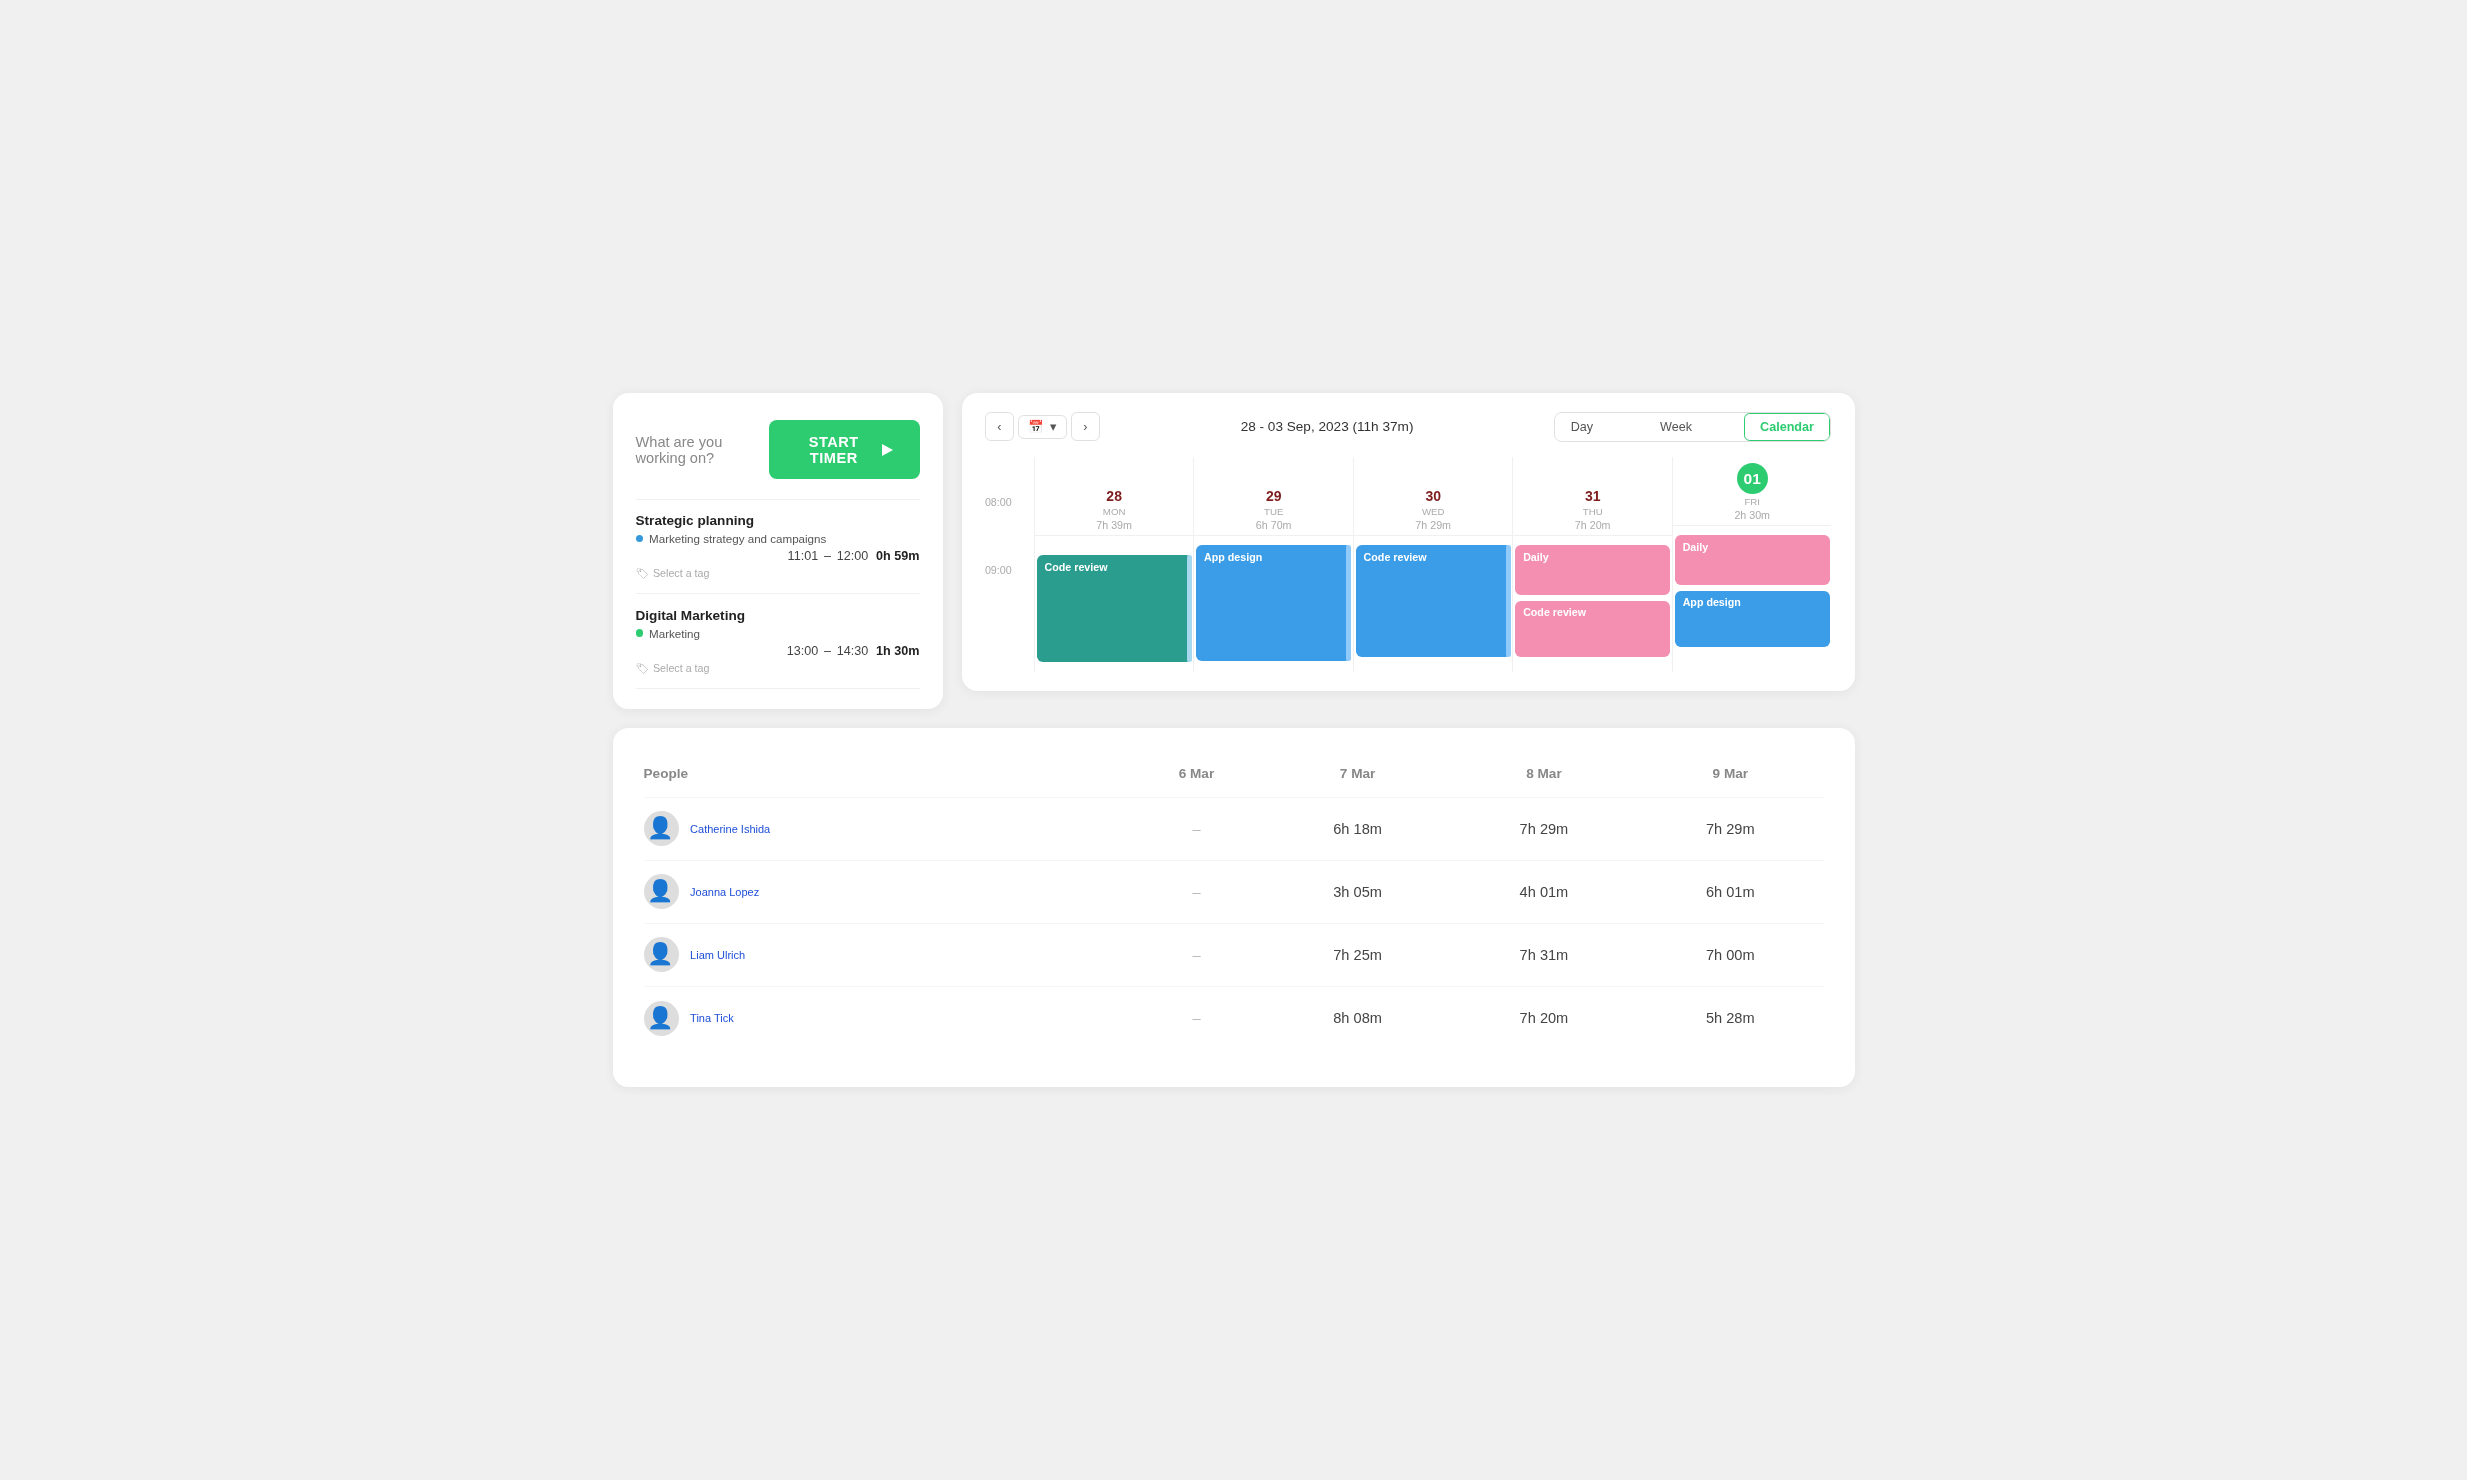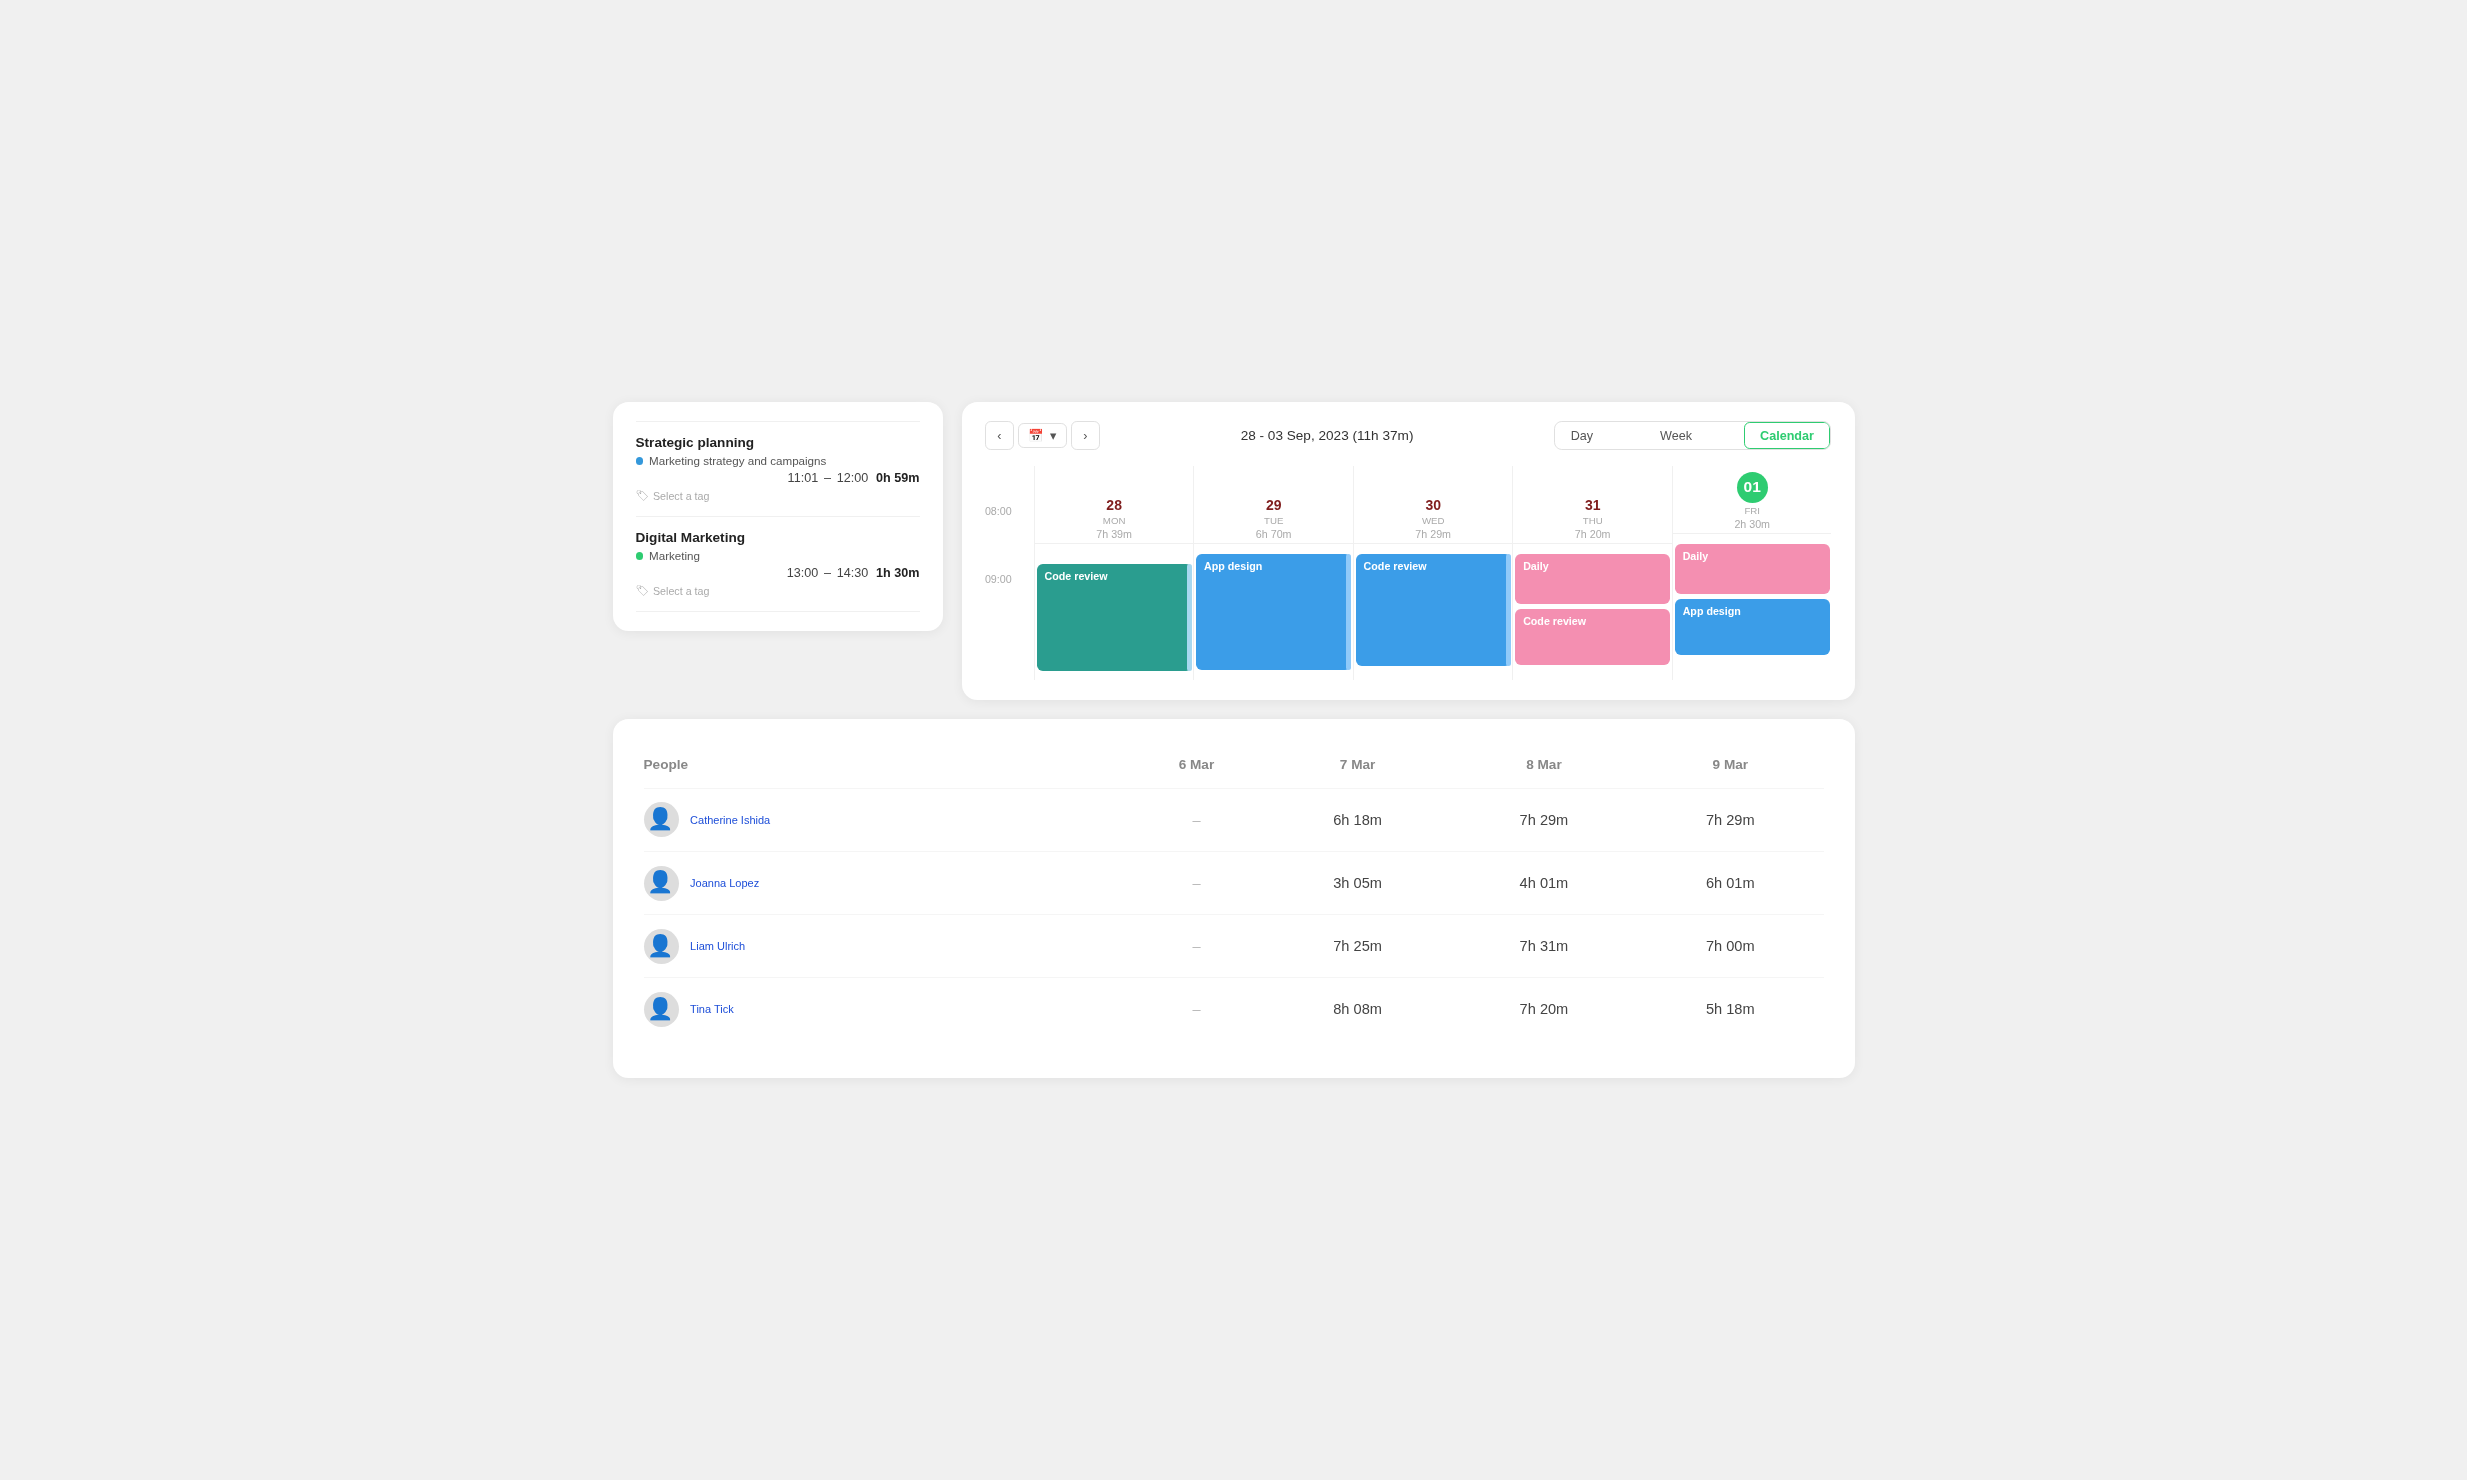--- a/index.html
+++ b/index.html
@@ -351,20 +351,27 @@
       color: #bbb;
     }
   </style>
 </head>
 <body>
 
 <div class="main-container">
   <div class="top-row">
 
     <div class="timer-card">
+      <div class="timer-top">
+        <span class="timer-label">What are you working on?</span>
+        <button class="start-timer-btn">
+          <span>START TIMER</span>
+          <span class="play-icon"></span>
+        </button>
+      </div>
       <div class="time-entries">
 
         <div class="time-entry">
           <div class="entry-name">Strategic planning</div>
           <div class="entry-project">
             <span class="dot dot-blue"></span>
             <span>Marketing strategy and campaigns</span>
           </div>
           <div class="entry-times">
             <div class="entry-time-range">
@@ -554,19 +561,19 @@
     <div class="person-cell">
       <div class="avatar">
         <span class="avatar-icon">👤</span>
       </div>
       <span class="person-name">Tina Tick</span>
     </div>
             </td>
             <td><span class="dash">–</span></td>
             <td>8h 08m</td>
             <td>7h 20m</td>
-            <td>5h 18m</td>
+            <td>5h 28m</td>
           </tr>
         </tbody>
     </table>
   </div>
 </div>
 
 
 </body></html>

